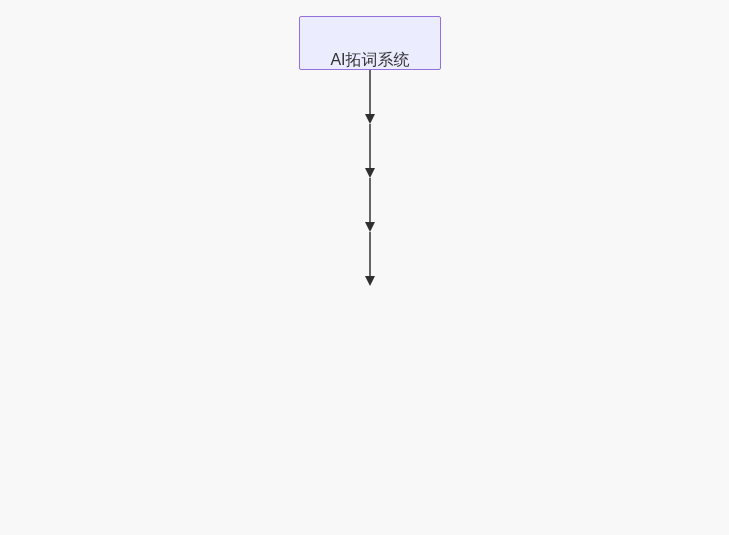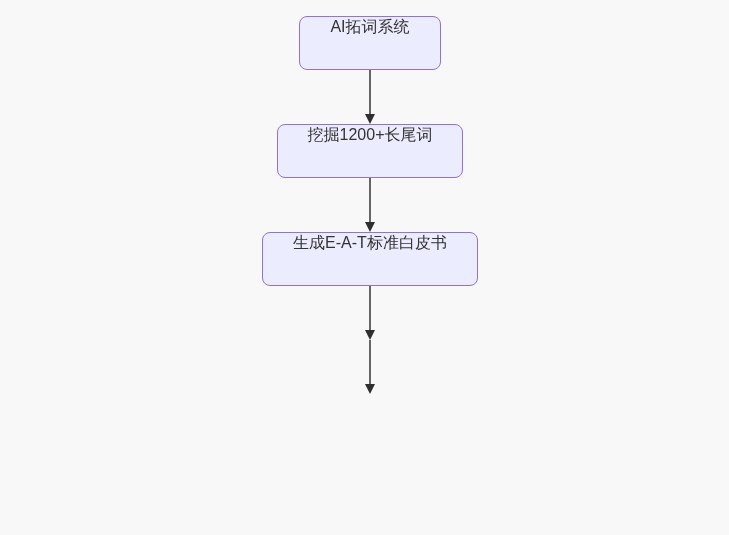--- a/index.html
+++ b/index.html
@@ -26,25 +26,25 @@
   .flow {
     display: flex;
     flex-direction: column;
     align-items: center;
     padding-top: 16px;
     margin-left: 11px; 
   }
   .node {
     background: var(--node_fill);
     border: 1px solid var(--node_border);
-    border-radius: 8px;
+    border-radius: 2px;
     min-height: 54px;
     padding: 0 30px;
     display: flex;
-    align-items: flex-start;
+    align-items: flex-end;
     justify-content: center;
     color: var(--text_color);
     font-size: 16px;
     line-height: 1.2;
     white-space: nowrap;
   }
   .edge {
     position: relative;
     width: 14px;
     height: 54px;
@@ -79,32 +79,26 @@
 
     <div class="node">
       <span>AI拓词系统</span>
     </div>
 
     <div class="edge">
       <div class="edge-line"></div>
       <div class="edge-arrowhead"></div>
     </div>
 
-    <div class="node">
-      <span>挖掘1200+长尾词</span>
-    </div>
 
     <div class="edge">
       <div class="edge-line"></div>
       <div class="edge-arrowhead"></div>
     </div>
 
-    <div class="node">
-      <span>生成E-A-T标准白皮书</span>
-    </div>
 
     <div class="edge">
       <div class="edge-line"></div>
       <div class="edge-arrowhead"></div>
     </div>
 
 
     <div class="edge">
       <div class="edge-line"></div>
       <div class="edge-arrowhead"></div>

